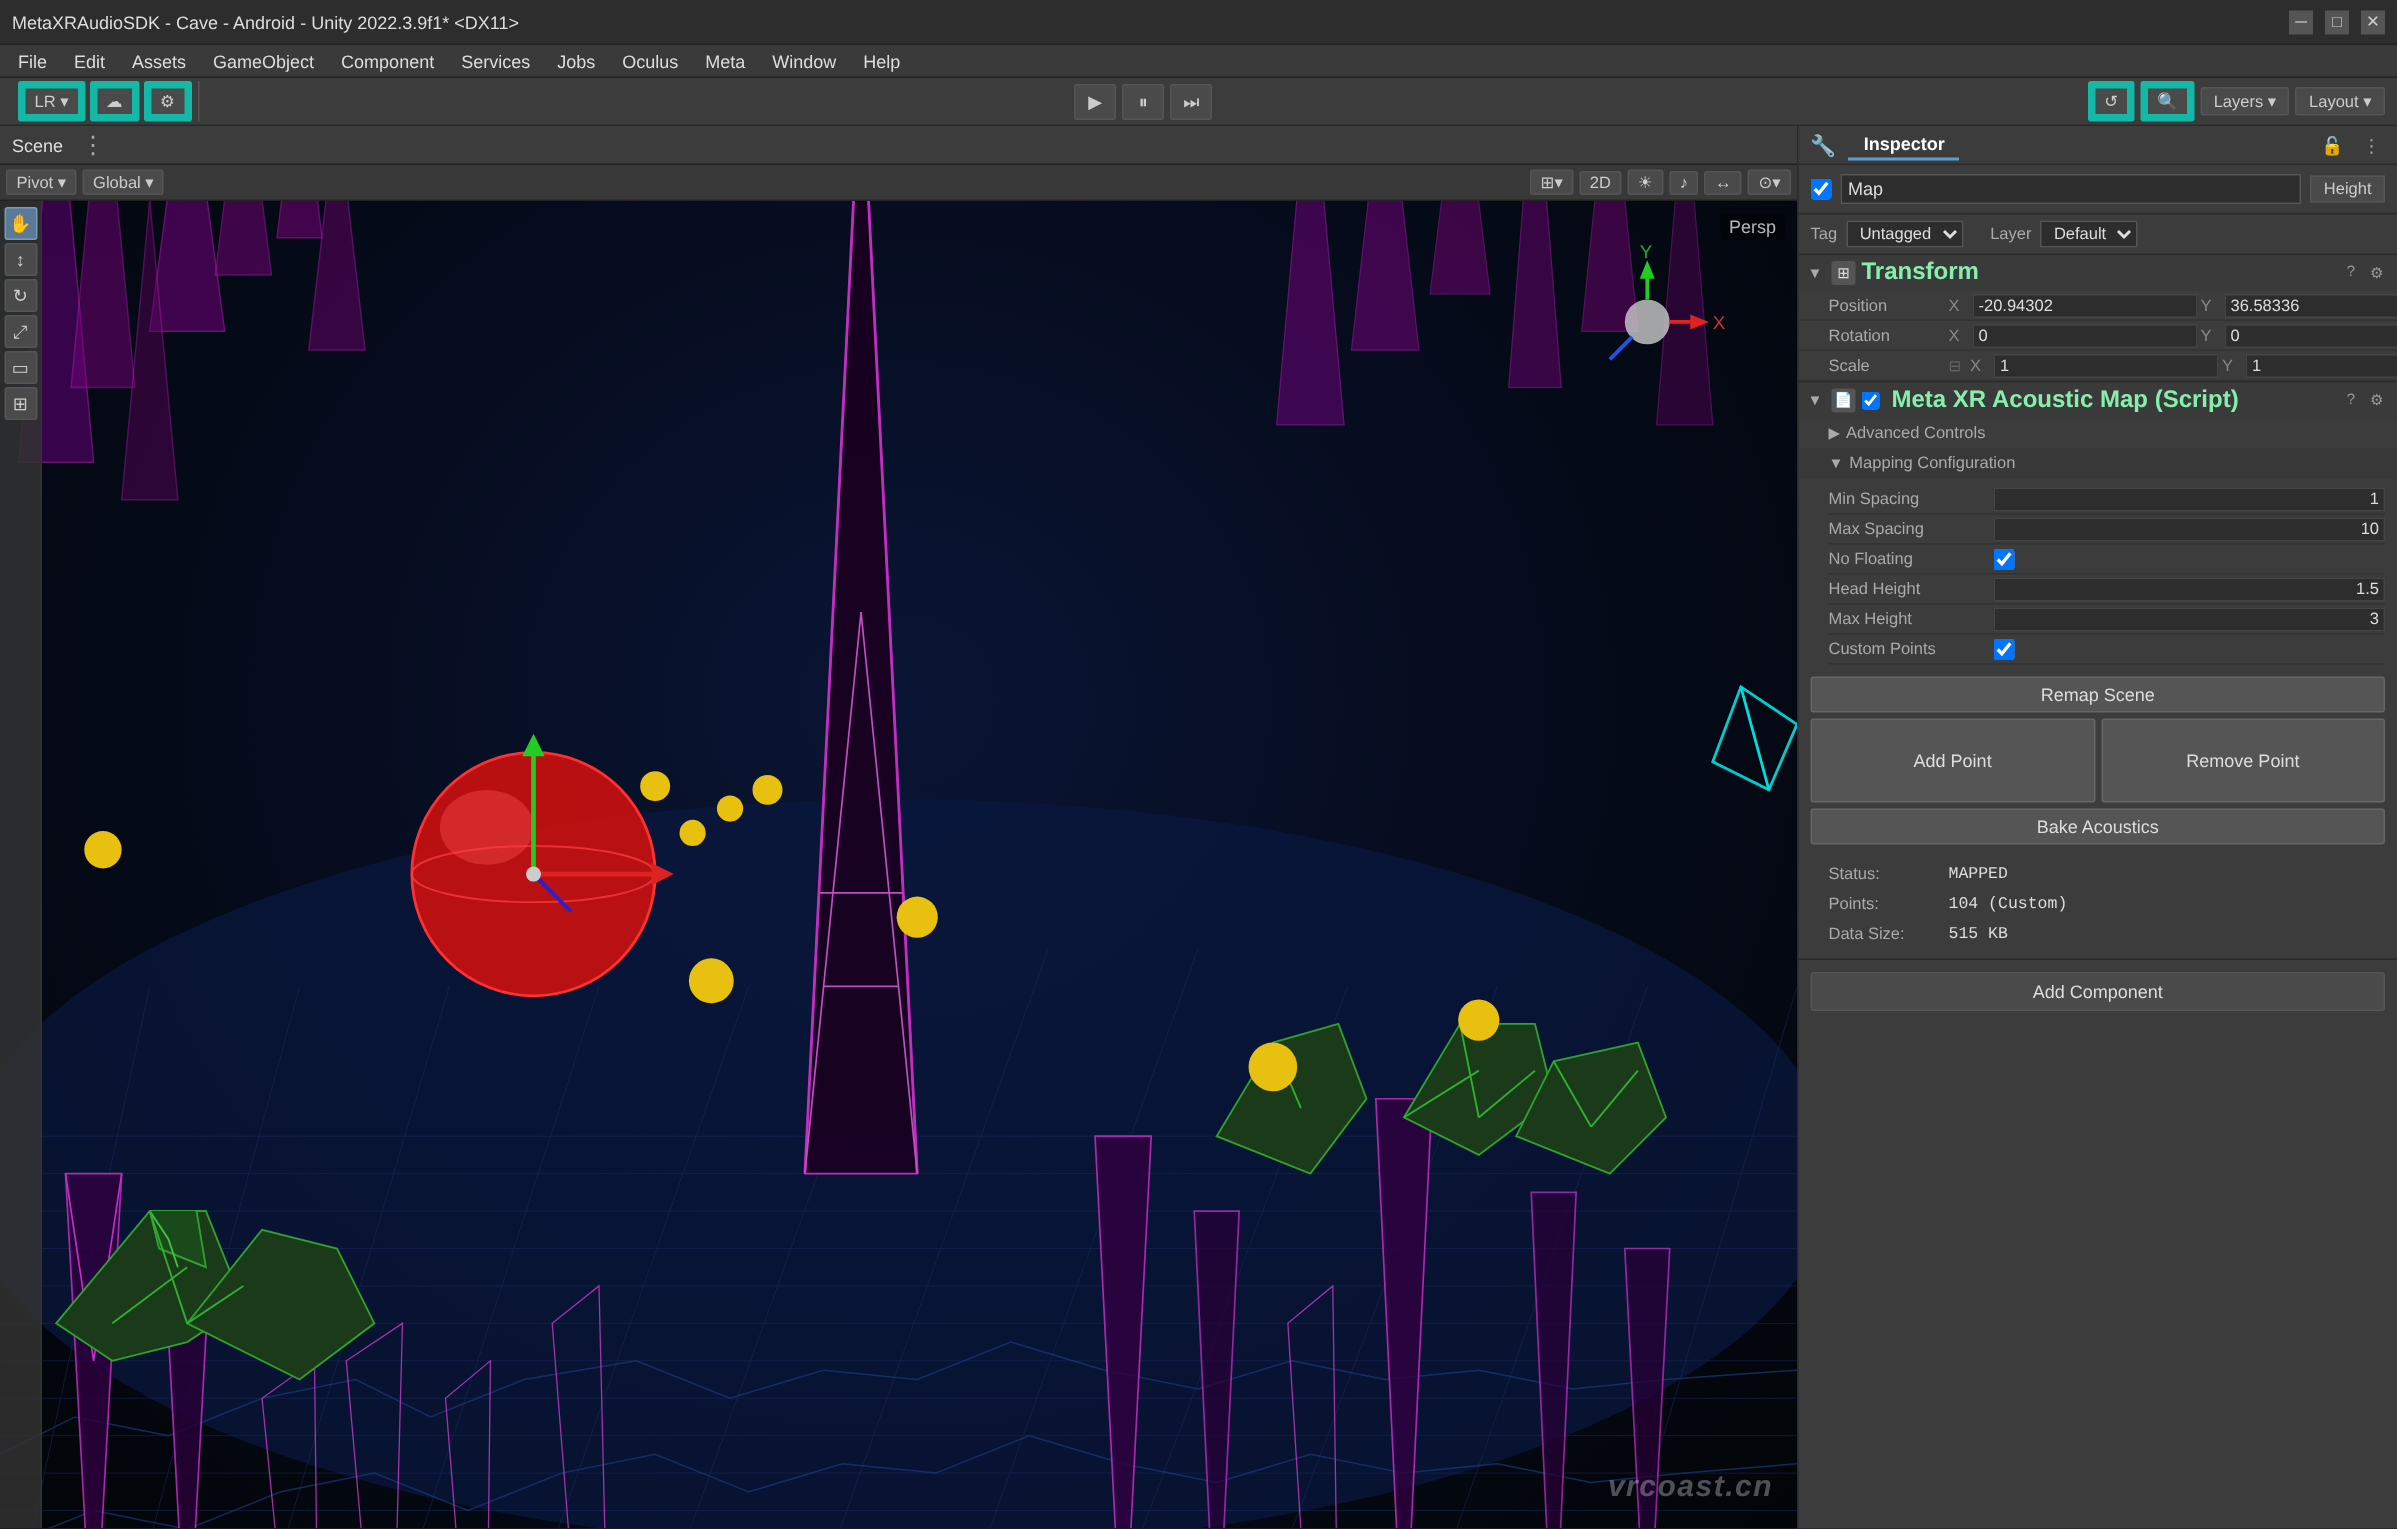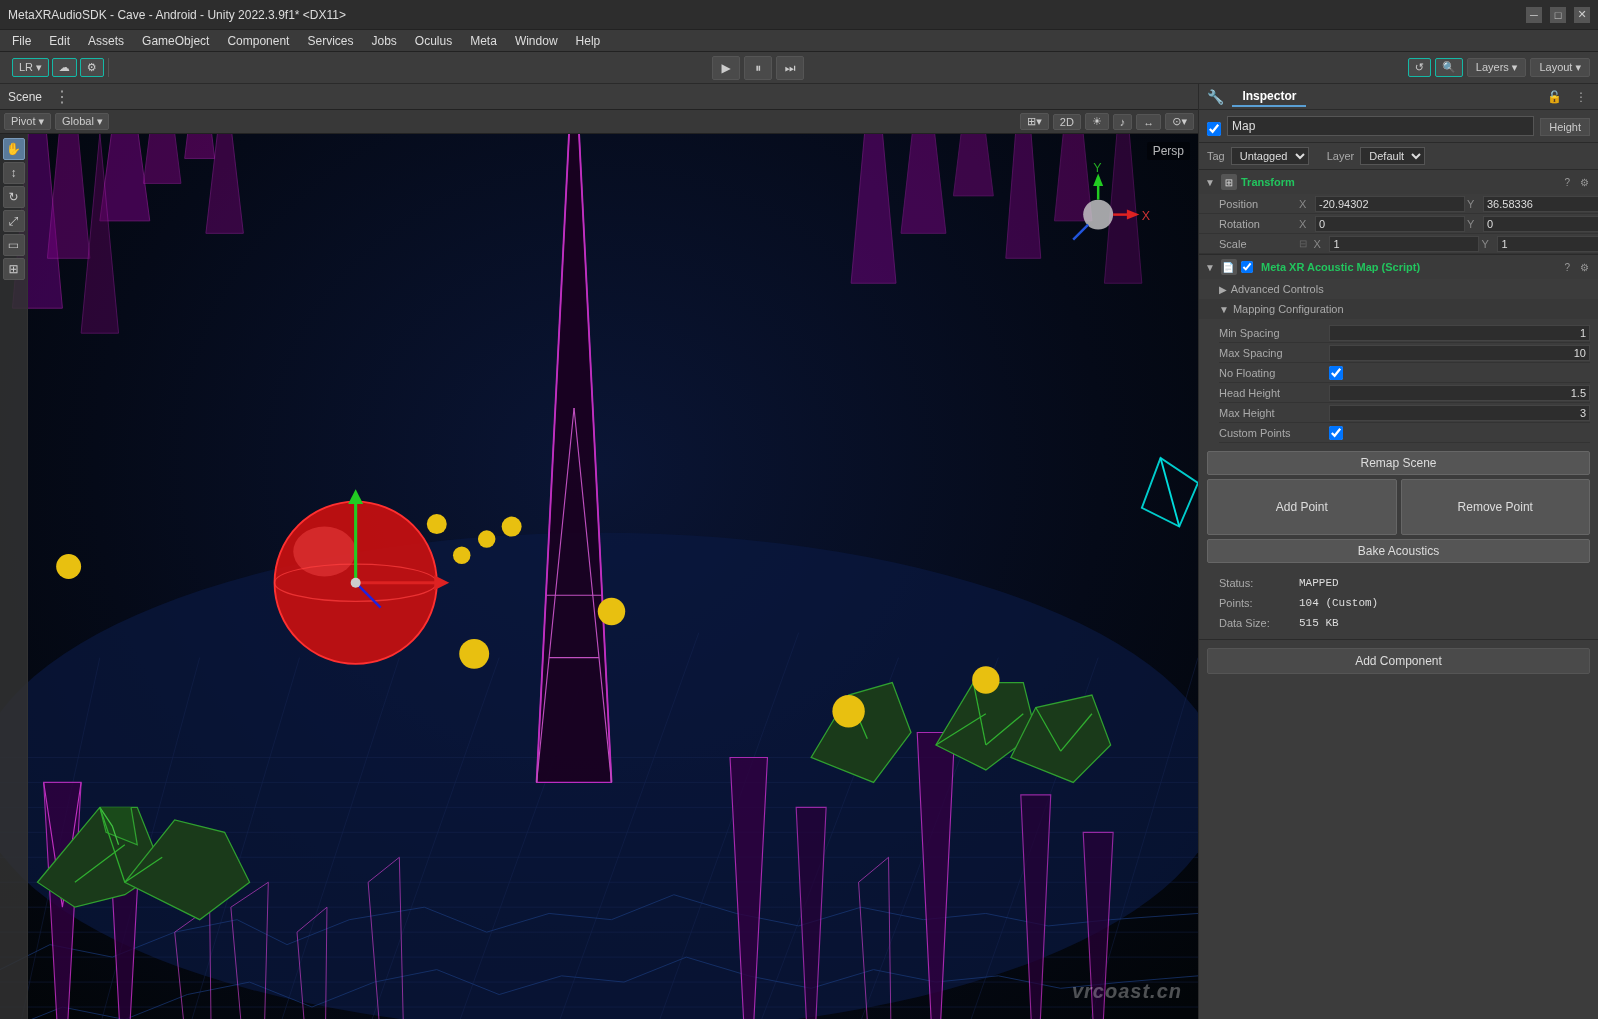--- a/index.html
+++ b/index.html
@@ -71,21 +71,21 @@
     .toolbar-group {
       display: flex;
       align-items: center;
       gap: 3px;
       padding: 0 4px;
       border-right: 1px solid #555;
     }
     .toolbar-btn {
       padding: 2px 6px;
       background: #4a4a4a;
-      border: 1px solid #14b8a6;
+      border: 5px solid #14b8a6;
       color: #ccc;
       font-size: 11px;
       cursor: pointer;
       border-radius: 2px;
       display: flex;
       align-items: center;
       gap: 2px;
     }
     .toolbar-center {
       flex: 1;
@@ -251,21 +251,21 @@
     #inspector-content::-webkit-scrollbar-thumb {
       background: #555;
     }
 
     
     #obj-header {
       padding: 6px 8px;
       background: #3c3c3c;
       border-bottom: 1px solid #2a2a2a;
       display: flex;
-      align-items: flex-end;
+      align-items: center;
       gap: 6px;
     }
     #obj-checkbox {
       width: 14px;
       height: 14px;
       cursor: pointer;
     }
     #obj-name {
       flex: 1;
       background: #2d2d2d;
@@ -324,23 +324,23 @@
       height: 16px;
       background: #555;
       border-radius: 2px;
       display: flex;
       align-items: center;
       justify-content: center;
       font-size: 10px;
     }
     .comp-name {
       flex: 1;
-      font-size: 11px;
+      font-size: 16px;
       font-weight: 600;
-      color: #22c55e;
+      color: #86efac;
     }
     .comp-actions {
       display: flex;
       gap: 4px;
     }
     .comp-action-btn {
       font-size: 10px;
       color: #999;
       cursor: pointer;
       padding: 1px 3px;

